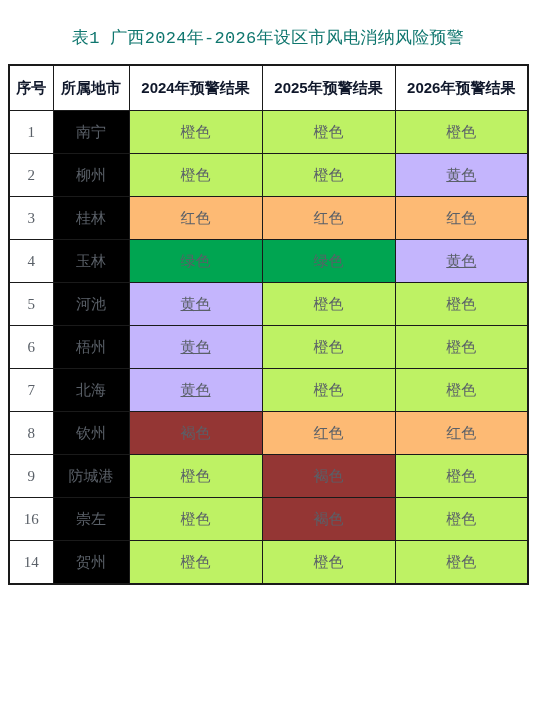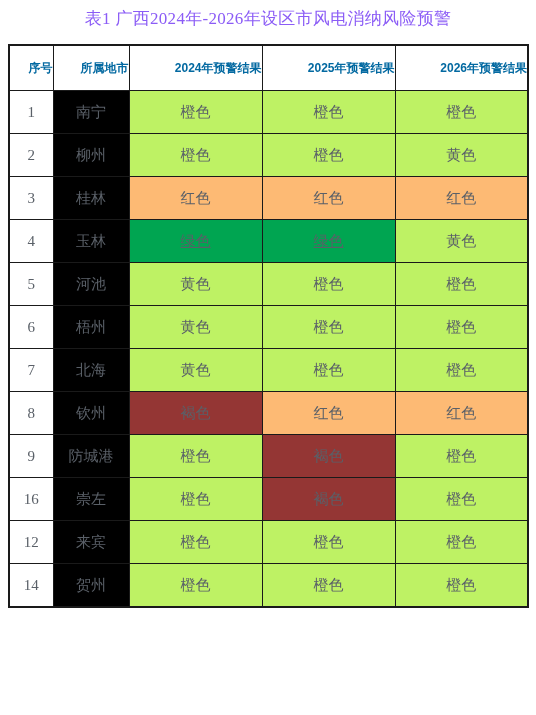--- a/index.html
+++ b/index.html
@@ -14,25 +14,25 @@
     overflow: hidden;
   }
   .page {
     position: relative;
     width: 536px;
     height: 715px;
     box-sizing: border-box;
   }
   .title {
     text-align: center;
-    font-family: Liberation Serif, serif;
+    font-family: Liberation Mono, monospace;
     font-size: 17px;
-    color: #8b5cf6;
+    color: #0f766e;
     letter-spacing: 0.3px;
-    padding-top: 8px;
+    padding-top: 28px;
     padding-bottom: 0px;
     line-height: 22px;
     white-space: nowrap;
   }
   .table-wrap {
     margin: 14px 8px 0 8px;
   }
   table.warn-table {
     border-collapse: collapse;
     table-layout: fixed;
@@ -47,36 +47,35 @@
     height: 42px;
     font-size: 15px;
     font-weight: normal;
     color: #5a6068;
     font-family: "Liberation Serif", "DejaVu Serif", serif;
   }
   table.warn-table thead th {
     background: #ffffff;
     font-family: "Liberation Sans", "DejaVu Sans", sans-serif;
     font-weight: bold;
-    font-size: 12px;
-    color: #0369a1;
+    font-size: 15px;
+    color: #0f172a;
     height: 44px;
-    text-align: right;
   }
   col.c-idx  { width: 44px; }
   col.c-city { width: 76px; }
   col.c-yr   { width: 133px; }
 
   td.idx  { background: #ffffff; color: #5a6068; font-size: 15px; }
   td.city { background: #000000; color: #5a6068; font-size: 15px; }
 
   td.lv-orange { background: #bef264; color: #5e6168; }
-  td.lv-yellow { background: #bef264; color: #5e6168; }
+  td.lv-yellow { background: #c4b5fd; color: #5e6168; text-decoration: underline; }
   td.lv-red    { background: #fdba74; color: #69696e; }
-  td.lv-green  { background: #00A551; color: #5e6168; text-decoration: underline; }
+  td.lv-green  { background: #00A551; color: #5e6168; }
   td.lv-brown  { background: #943634; color: #6e6a70; }
 </style>
 </head>
 <body>
 
 <div class="page">
 
   <div class="title">表1  广西2024年-2026年设区市风电消纳风险预警</div>
 
   <div class="table-wrap">
@@ -162,27 +161,20 @@
             <td class="lv-orange">橙色</td>
           </tr>
           <tr>
             <td class="idx">16</td>
             <td class="city">崇左</td>
             <td class="lv-orange">橙色</td>
             <td class="lv-brown">褐色</td>
             <td class="lv-orange">橙色</td>
           </tr>
           <tr>
-            <td class="idx">12</td>
-            <td class="city">来宾</td>
-            <td class="lv-orange">橙色</td>
-            <td class="lv-orange">橙色</td>
-            <td class="lv-orange">橙色</td>
-          </tr>
-          <tr>
             <td class="idx">14</td>
             <td class="city">贺州</td>
             <td class="lv-orange">橙色</td>
             <td class="lv-orange">橙色</td>
             <td class="lv-orange">橙色</td>
           </tr>
         </tbody>
     </table>
   </div>
 

